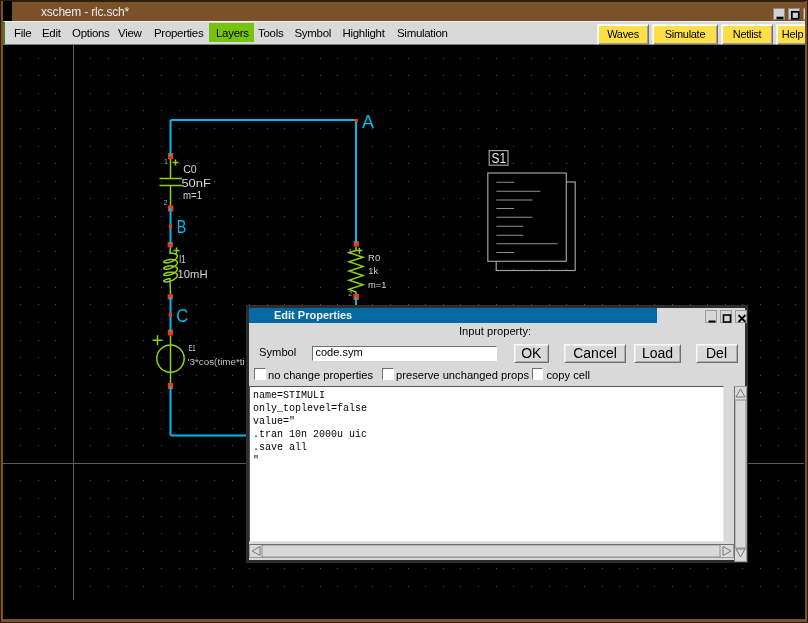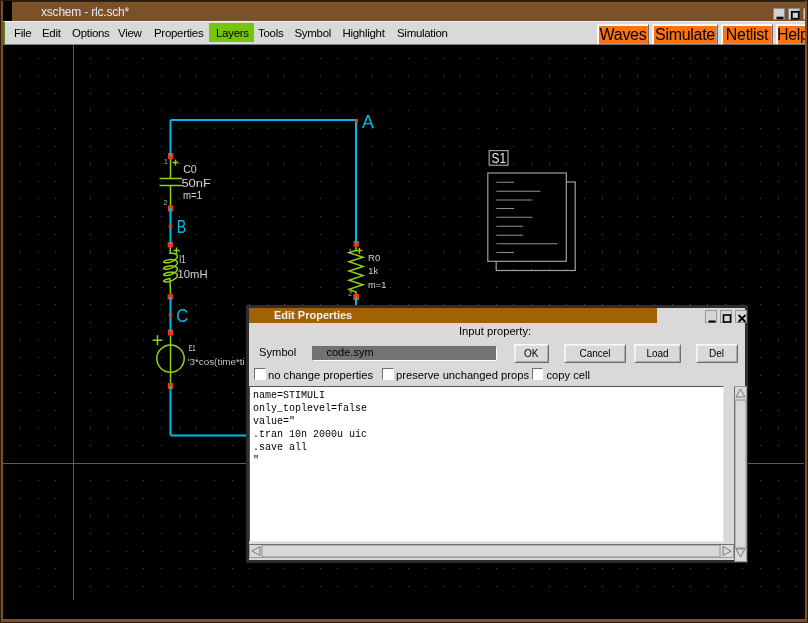--- a/index.html
+++ b/index.html
@@ -7,32 +7,32 @@
 #frame{position:absolute;inset:0;border:3px solid #7b5129;border-top:none;border-bottom:4px solid #7b5129;pointer-events:none;z-index:50}
 #frameedge{position:absolute;inset:0;border:1px solid #2a1b0e;pointer-events:none;z-index:51}
 
 #title{position:absolute;left:12px;top:0;width:808px;height:21px;background:#7b5129;border-top:2px solid #30200f}
 #title .txt{position:absolute;left:29px;top:3px;font-size:12px;color:#e9e9f2;letter-spacing:-0.2px}
 .wbtn{position:absolute;top:6px;width:12px;height:12px;background:#d2d2d2;border:1px solid #8c8c8c}
 .wbtn svg{position:absolute;left:0;top:0}
 
 #menu{position:absolute;left:2px;top:21px;width:804px;height:24px;background:#d9d9d9;border-top:1px solid #f2f2f2;border-left:3px solid #4d7c0f;border-bottom:1px solid #7e7e7e}
 .mi{position:absolute;top:5px;font-size:11.5px;letter-spacing:-0.3px;color:#000}
-.mbtn{position:absolute;top:2px;height:21px;background:#f97316;border:1px solid;border-color:#f5f5f5 #6f6f6f #6f6f6f #f5f5f5;font-size:16px;letter-spacing:-0.3px;text-align:center;line-height:19px;box-shadow:inset 1px 1px 0 #fff, inset -1px -1px 0 #9d9d9d}
+.mbtn{position:absolute;top:2px;height:21px;background:#fde047;border:1px solid;border-color:#f5f5f5 #6f6f6f #6f6f6f #f5f5f5;font-size:11px;letter-spacing:-0.3px;text-align:center;line-height:19px;box-shadow:inset 1px 1px 0 #fff, inset -1px -1px 0 #9d9d9d}
 
 #status{position:absolute;left:3px;top:600px;width:801px;height:19px;background:#dcdcdc;border-top:1px solid #f0f0f0}
 #status .sl{position:absolute;top:3px;font-size:11px;letter-spacing:-0.2px;color:#000}
 .sentry{position:absolute;top:1px;height:16px;font-size:11px;line-height:14px;padding-left:3px;border:1px solid;border-color:#6f6f6f #fdfdfd #fdfdfd #6f6f6f}
 
 #dlg{position:absolute;left:246px;top:305px;width:502px;height:258px;background:#d9d9d9;border:3px solid #2e2e2e;z-index:20}
-#dlgtitle{position:absolute;left:0;top:0;width:408px;height:14.5px;background:#a16207}
+#dlgtitle{position:absolute;left:0;top:0;width:408px;height:14.5px;background:#0369a1}
 #dlgtitle span{position:absolute;left:25px;top:1px;font-size:11px;font-weight:bold;color:#f2f2f2}
 .dwbtn{position:absolute;top:1.5px;width:12px;height:13px;background:#d6d6d6;border:1px solid #9a9a9a}
 #dlg .lab{position:absolute;font-size:11.2px;color:#000}
-.btn{position:absolute;top:36px;height:19px;background:#d9d9d9;border:1px solid;border-color:#f8f8f8 #6f6f6f #6f6f6f #f8f8f8;box-shadow:inset 1px 1px 0 #ececec, inset -1px -1px 0 #ababab;font-size:10px;text-align:center;line-height:17px;color:#000}
+.btn{position:absolute;top:36px;height:19px;background:#d9d9d9;border:1px solid;border-color:#f8f8f8 #6f6f6f #6f6f6f #f8f8f8;box-shadow:inset 1px 1px 0 #ececec, inset -1px -1px 0 #ababab;font-size:14px;text-align:center;line-height:17px;color:#000}
 .cb{position:absolute;top:60.3px;width:11.5px;height:11.5px;background:#fff;border:1px solid;border-color:#6f6f6f #fdfdfd #fdfdfd #6f6f6f}
 #ta{position:absolute;left:0px;top:78px;width:475px;height:156px;background:#fff;border:1px solid #555;border-right-color:#e8e8e8;border-bottom-color:#e8e8e8;font-family:"Liberation Mono",monospace;font-size:10px;line-height:13.05px;color:#000;padding:1.5px 0 0 3px;white-space:pre}
 
 .sb{position:absolute;background:#d9d9d9}
 </style></head><body>
 <div id="win">
   <div id="title">
     <span class="txt">xschem - rlc.sch*</span>
     <span class="wbtn" style="left:761px">
         <svg width="12" height="12">
@@ -115,21 +115,21 @@
           <path d="M2.5 9.5h7" stroke="#000" stroke-width="2"></path>
         </svg></span>
     <span class="dwbtn" style="left:471px"><svg width="12" height="13">
           <rect x="2.5" y="3" width="7" height="7" fill="none" stroke="#000" stroke-width="1.6"></rect>
         </svg></span>
     <span class="dwbtn" style="left:486px"><svg width="12" height="13">
           <path d="M2.5 3l7 7M9.5 3l-7 7" stroke="#000" stroke-width="1.8"></path>
         </svg></span>
     <span class="lab" style="left:210px;top:17px">Input property:</span>
     <span class="lab" style="left:10px;top:38px">Symbol</span>
-    <span style="position:absolute;left:62.5px;top:37.5px;width:185px;height:15px;background:#737373;border:1px solid;border-color:#6f6f6f #fdfdfd #fdfdfd #6f6f6f;font-size:11px;line-height:11px;padding-left:14px">code.sym</span>
+    <span style="position:absolute;left:62.5px;top:37.5px;width:185px;height:15px;background:#ffffff;border:1px solid;border-color:#6f6f6f #fdfdfd #fdfdfd #6f6f6f;font-size:11px;line-height:11px;padding-left:3px">code.sym</span>
     <span class="btn" style="left:265px;width:34.5px">OK</span>
     <span class="btn" style="left:315px;width:62px">Cancel</span>
     <span class="btn" style="left:385px;width:47px">Load</span>
     <span class="btn" style="left:446.5px;width:42px">Del</span>
     <span class="cb" style="left:5px"></span>
       <span class="lab" style="left:19px;top:61px">no change properties</span>
     <span class="cb" style="left:133px"></span>
       <span class="lab" style="left:147px;top:61px">preserve unchanged props</span>
     <span class="cb" style="left:282.5px"></span>
       <span class="lab" style="left:297.5px;top:61px">copy cell</span>

